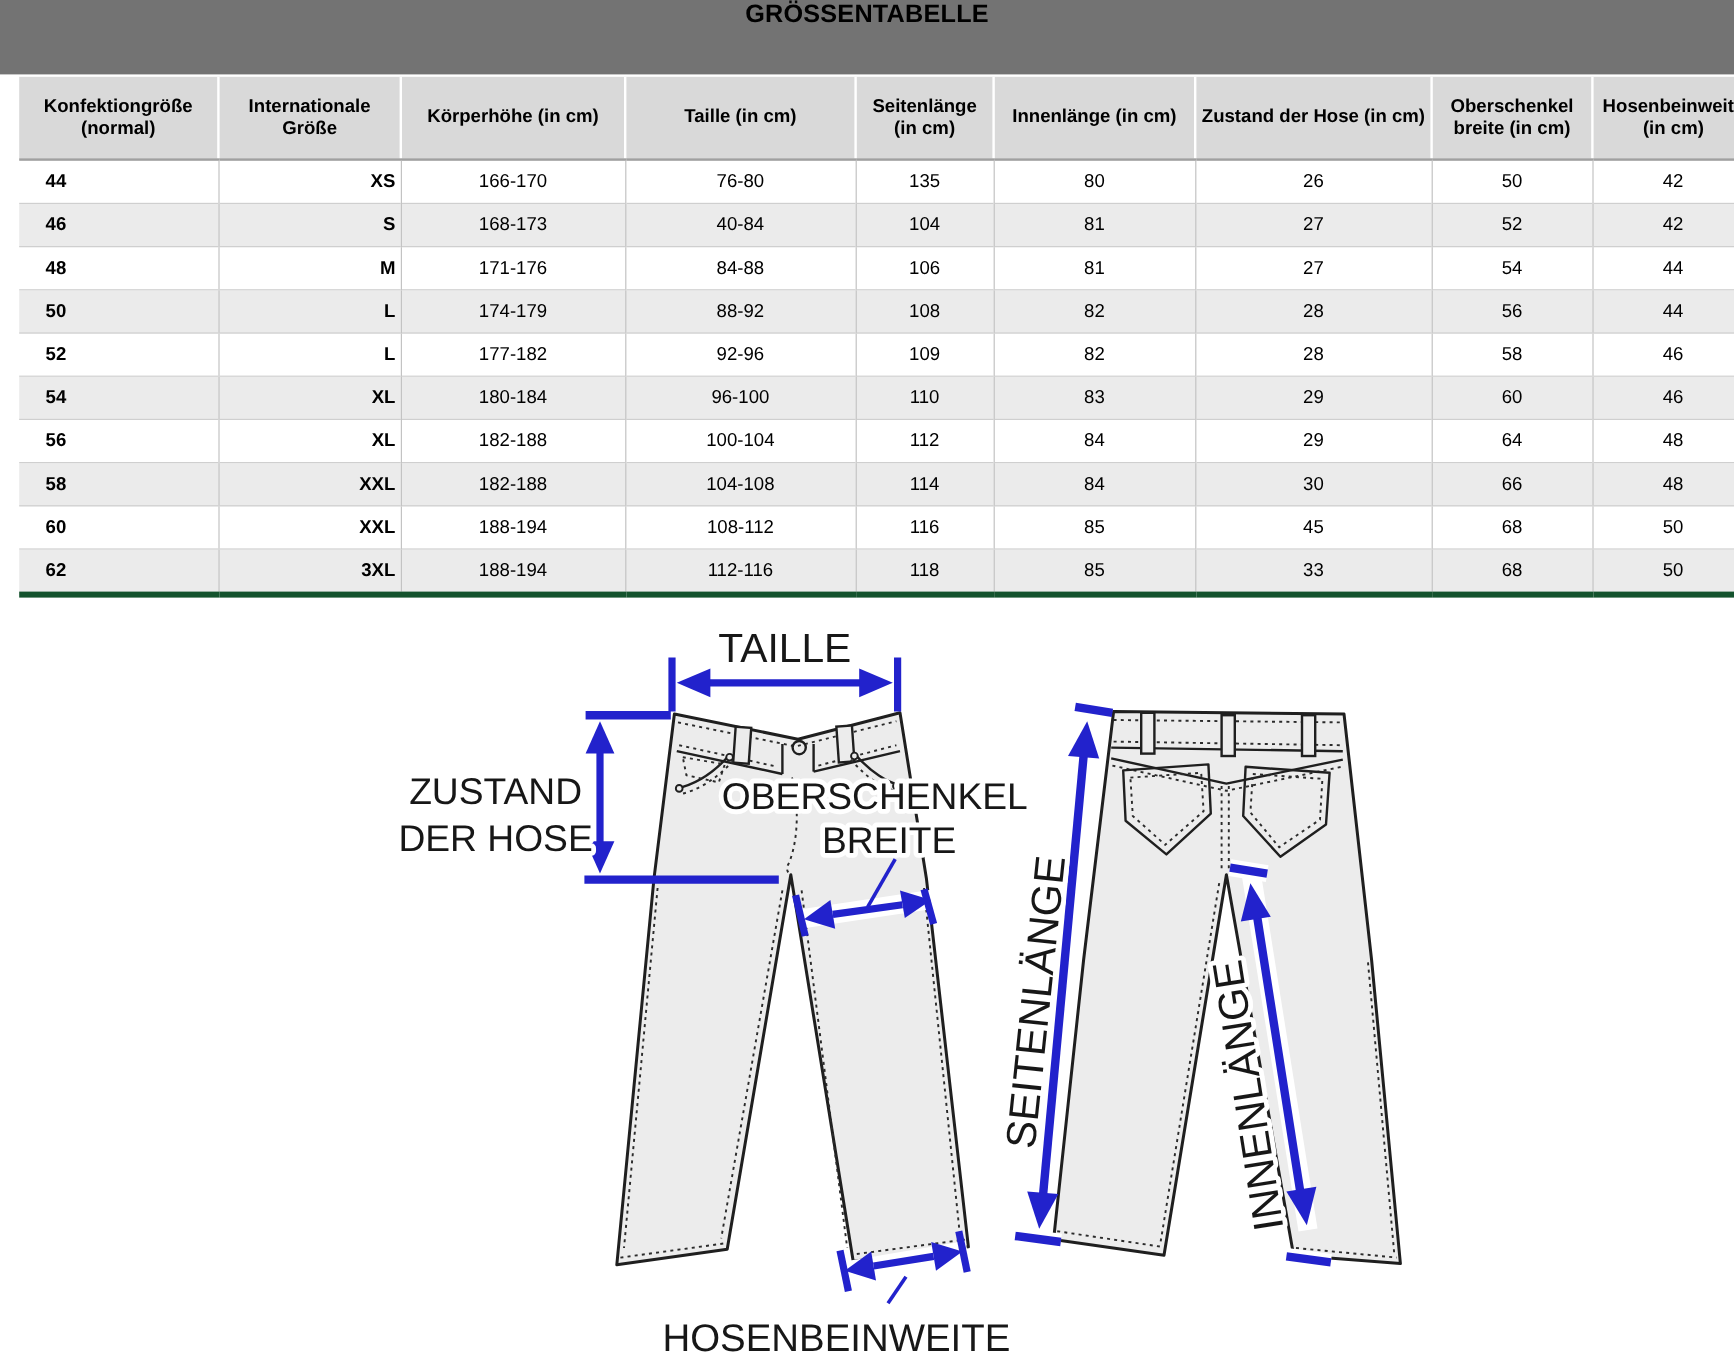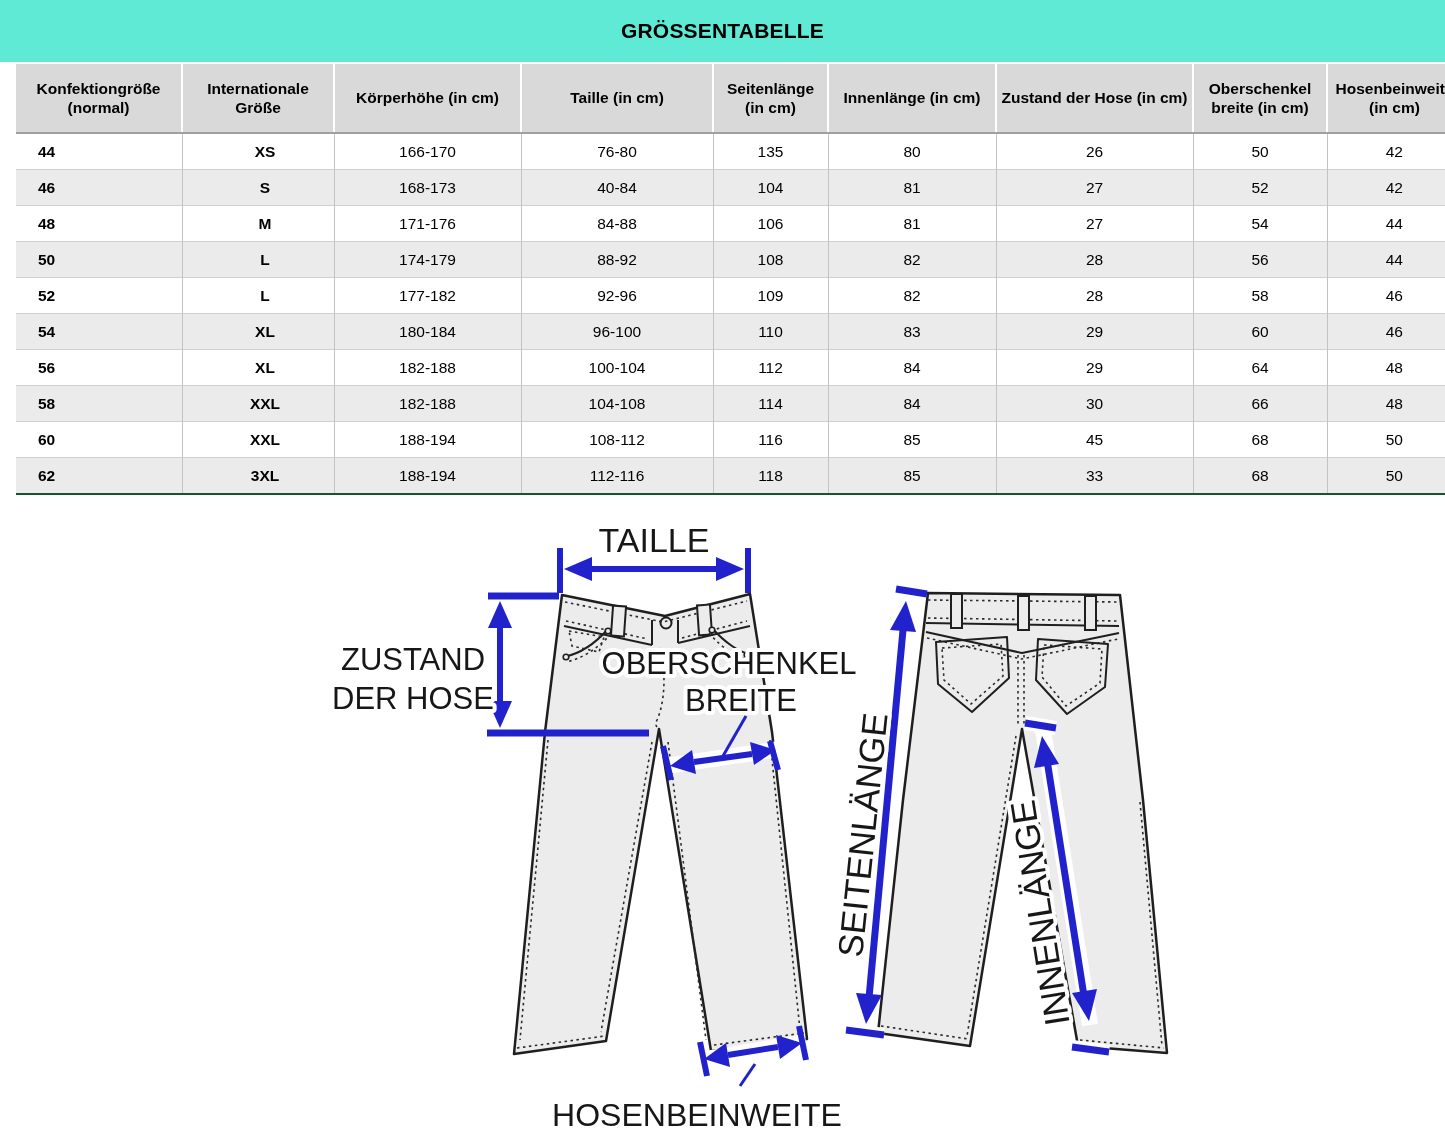--- a/index.html
+++ b/index.html
@@ -1,44 +1,44 @@
 <!DOCTYPE html>
 <html><head>
 <meta charset="utf-8">
 <style>
   html,body { margin:0; padding:0; background:#ffffff; }
   .page {
     position:relative; width:1445px; height:1142px; overflow:hidden;
     background:#ffffff; font-family:"Liberation Sans", sans-serif; color:#000;
   }
   .title-bar {
-    height:62px; width:100%; background:#5eead4;
-    display:flex; align-items:center; justify-content:center;
+    height:62px; width:100%; background:#737373;
+    display:flex; justify-content:center;
     margin-bottom:2px;
   }
   .title-bar span { font-size:21px; font-weight:700; letter-spacing:0.2px; }
 
   table.size-table {
     width:1445px; border-collapse:collapse; table-layout:fixed;margin-left:16px;
   }
   table.size-table th {
     background:#d9d9d9; font-size:15.5px; font-weight:700; text-align:center;
     vertical-align:middle; height:64px; line-height:1.25; padding:2px 4px;
     border-left:2px solid #ffffff; border-bottom:2px solid #a0a0a0;
   }
   table.size-table th:first-child { border-left:none; }
   table.size-table td {
     font-size:15.5px; height:35px; text-align:center; vertical-align:middle;
     border-top:1px solid #cfcfcf; border-left:1px solid #c3c3c3; padding:0 4px;
   }
   table.size-table td:first-child { border-left:none; }
   table.size-table tr.alt td { background:#ebebeb; }
-  table.size-table tbody tr:last-child td { border-bottom:2px solid #14532d; }
+  table.size-table tbody tr:last-child td { border-bottom:5px solid #14532d; }
   table.size-table td:nth-child(1) { text-align:left; padding-left:22px; font-weight:700; }
-  table.size-table td:nth-child(2) { text-align:center; padding-left:18px; font-weight:700; }
+  table.size-table td:nth-child(2) { text-align:right; padding-left:18px; font-weight:700; }
 
   .diagram { position:absolute; left:0; top:480px; width:1445px; height:662px; }
 
   .pant   { fill:#ececec; stroke:#1f1f1f; stroke-width:2.5; stroke-linejoin:round; }
   .sol    { fill:none; stroke:#1f1f1f; stroke-width:2; stroke-linejoin:round; }
   .dot    { fill:none; stroke:#2b2b2b; stroke-width:1.6; stroke-dasharray:2.5 3.5; }
   .loop   { fill:#ececec; stroke:#1f1f1f; stroke-width:2; }
   .rivet  { fill:#ececec; stroke:#1f1f1f; stroke-width:1.6; }
   .blue   { stroke:#2222cc; fill:none; }
   .bfill  { fill:#2222cc; stroke:none; }

